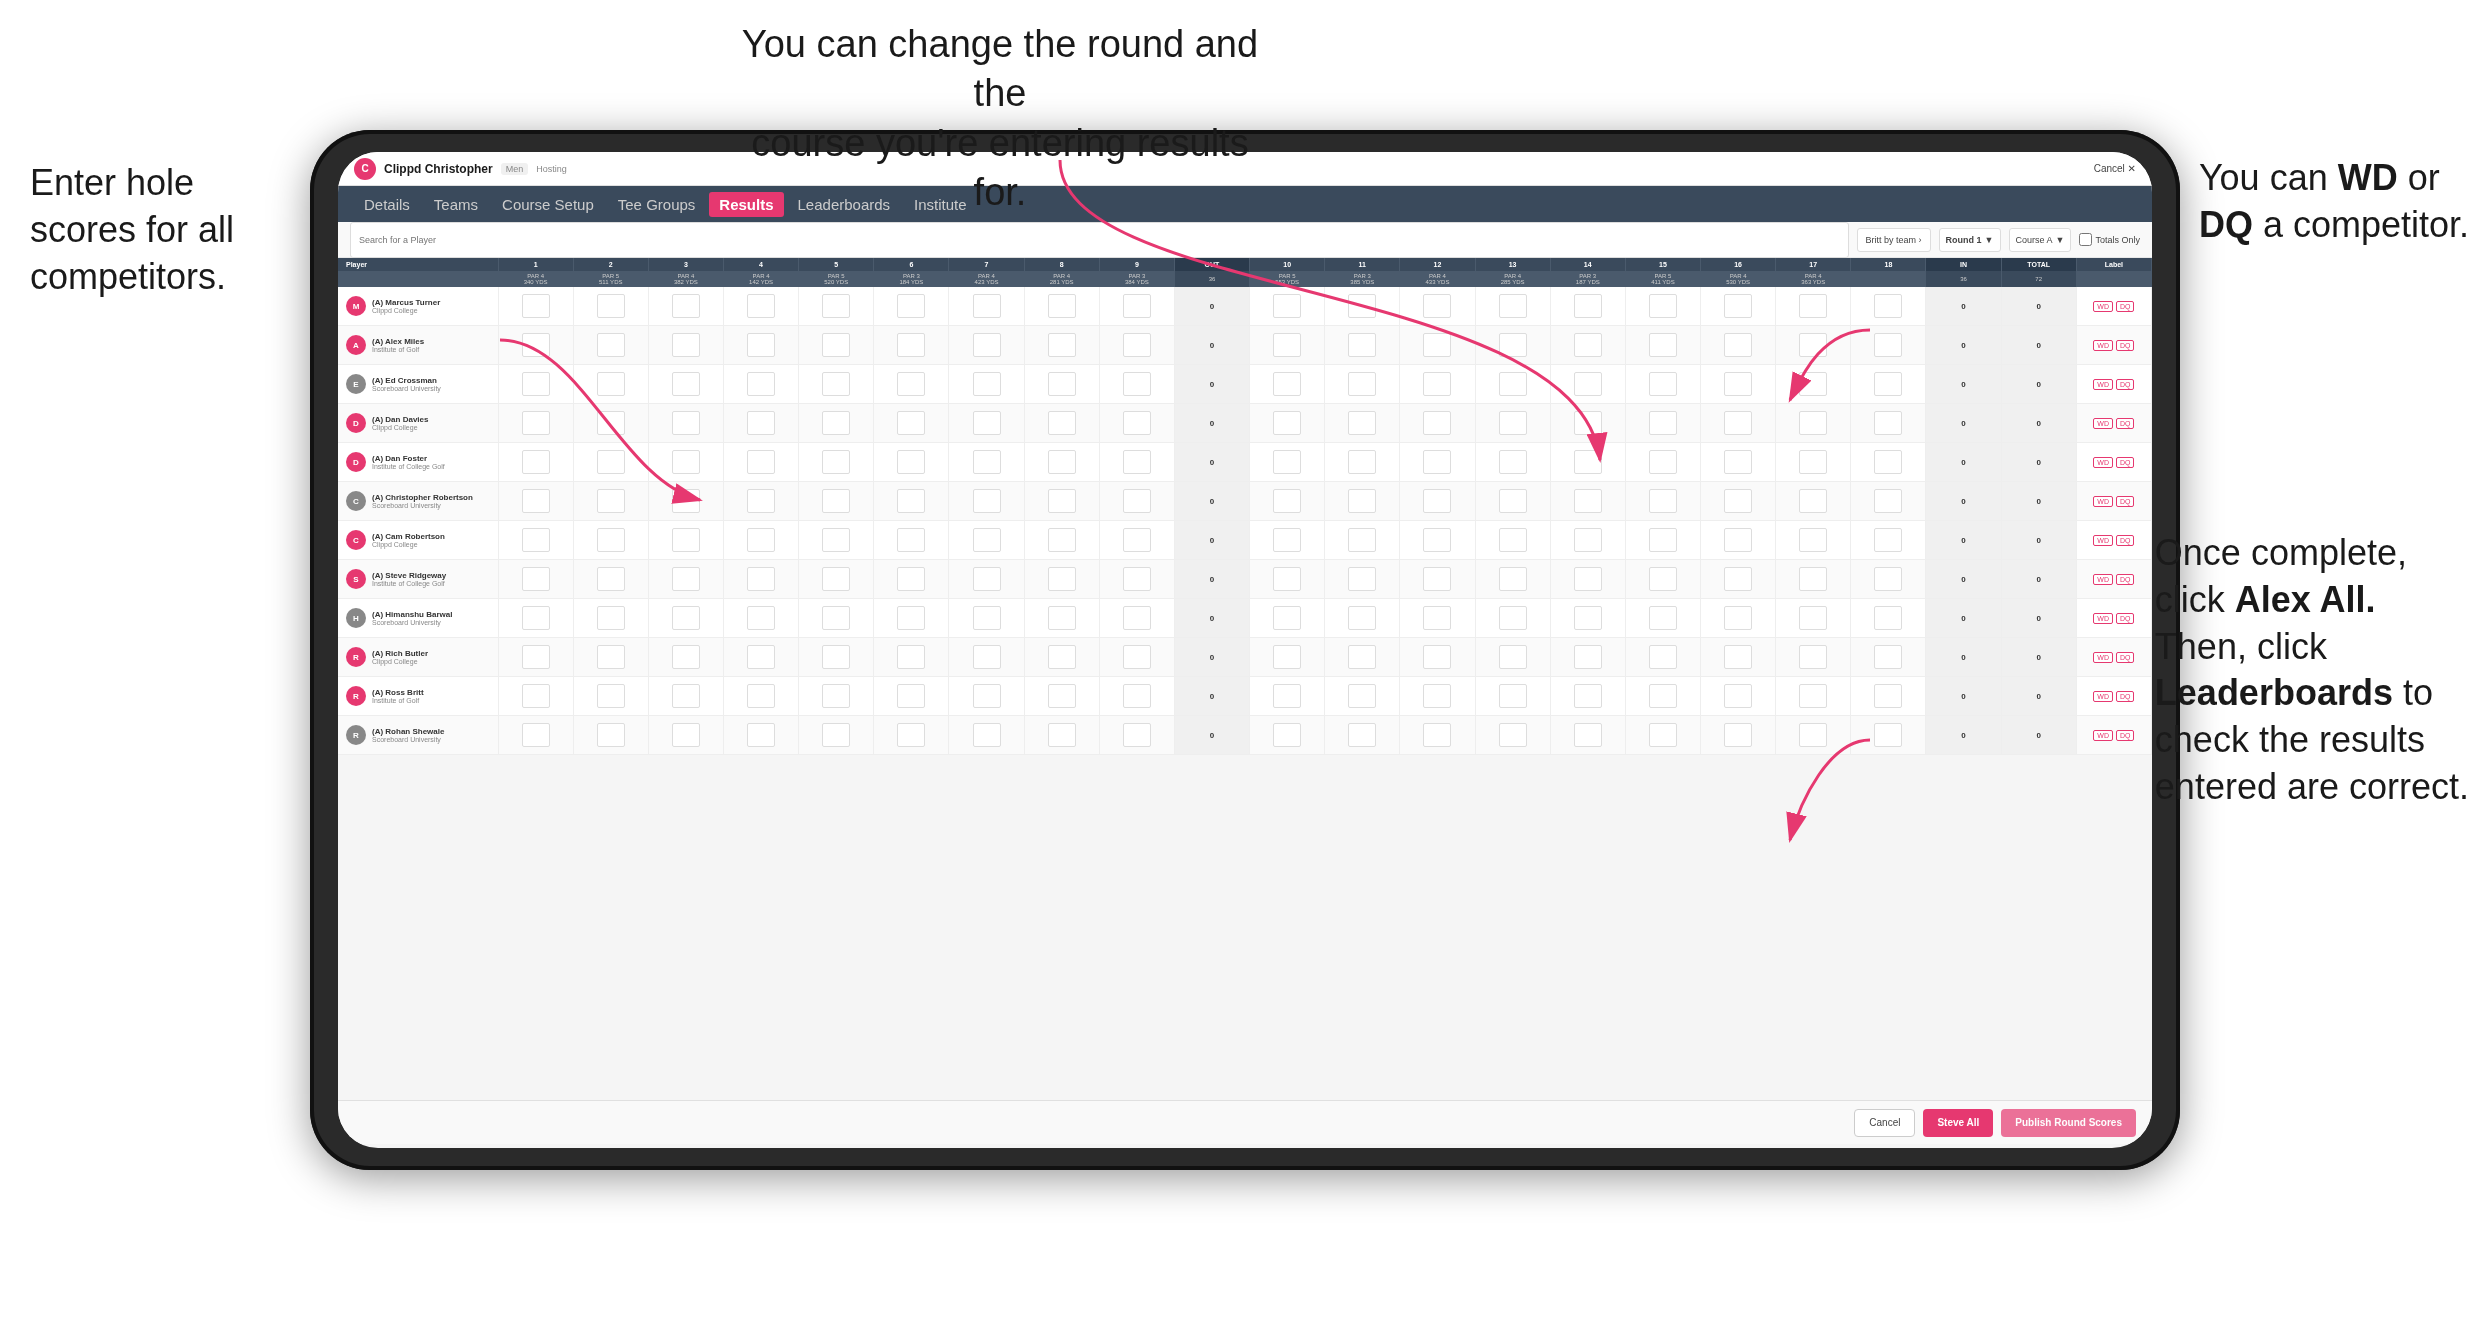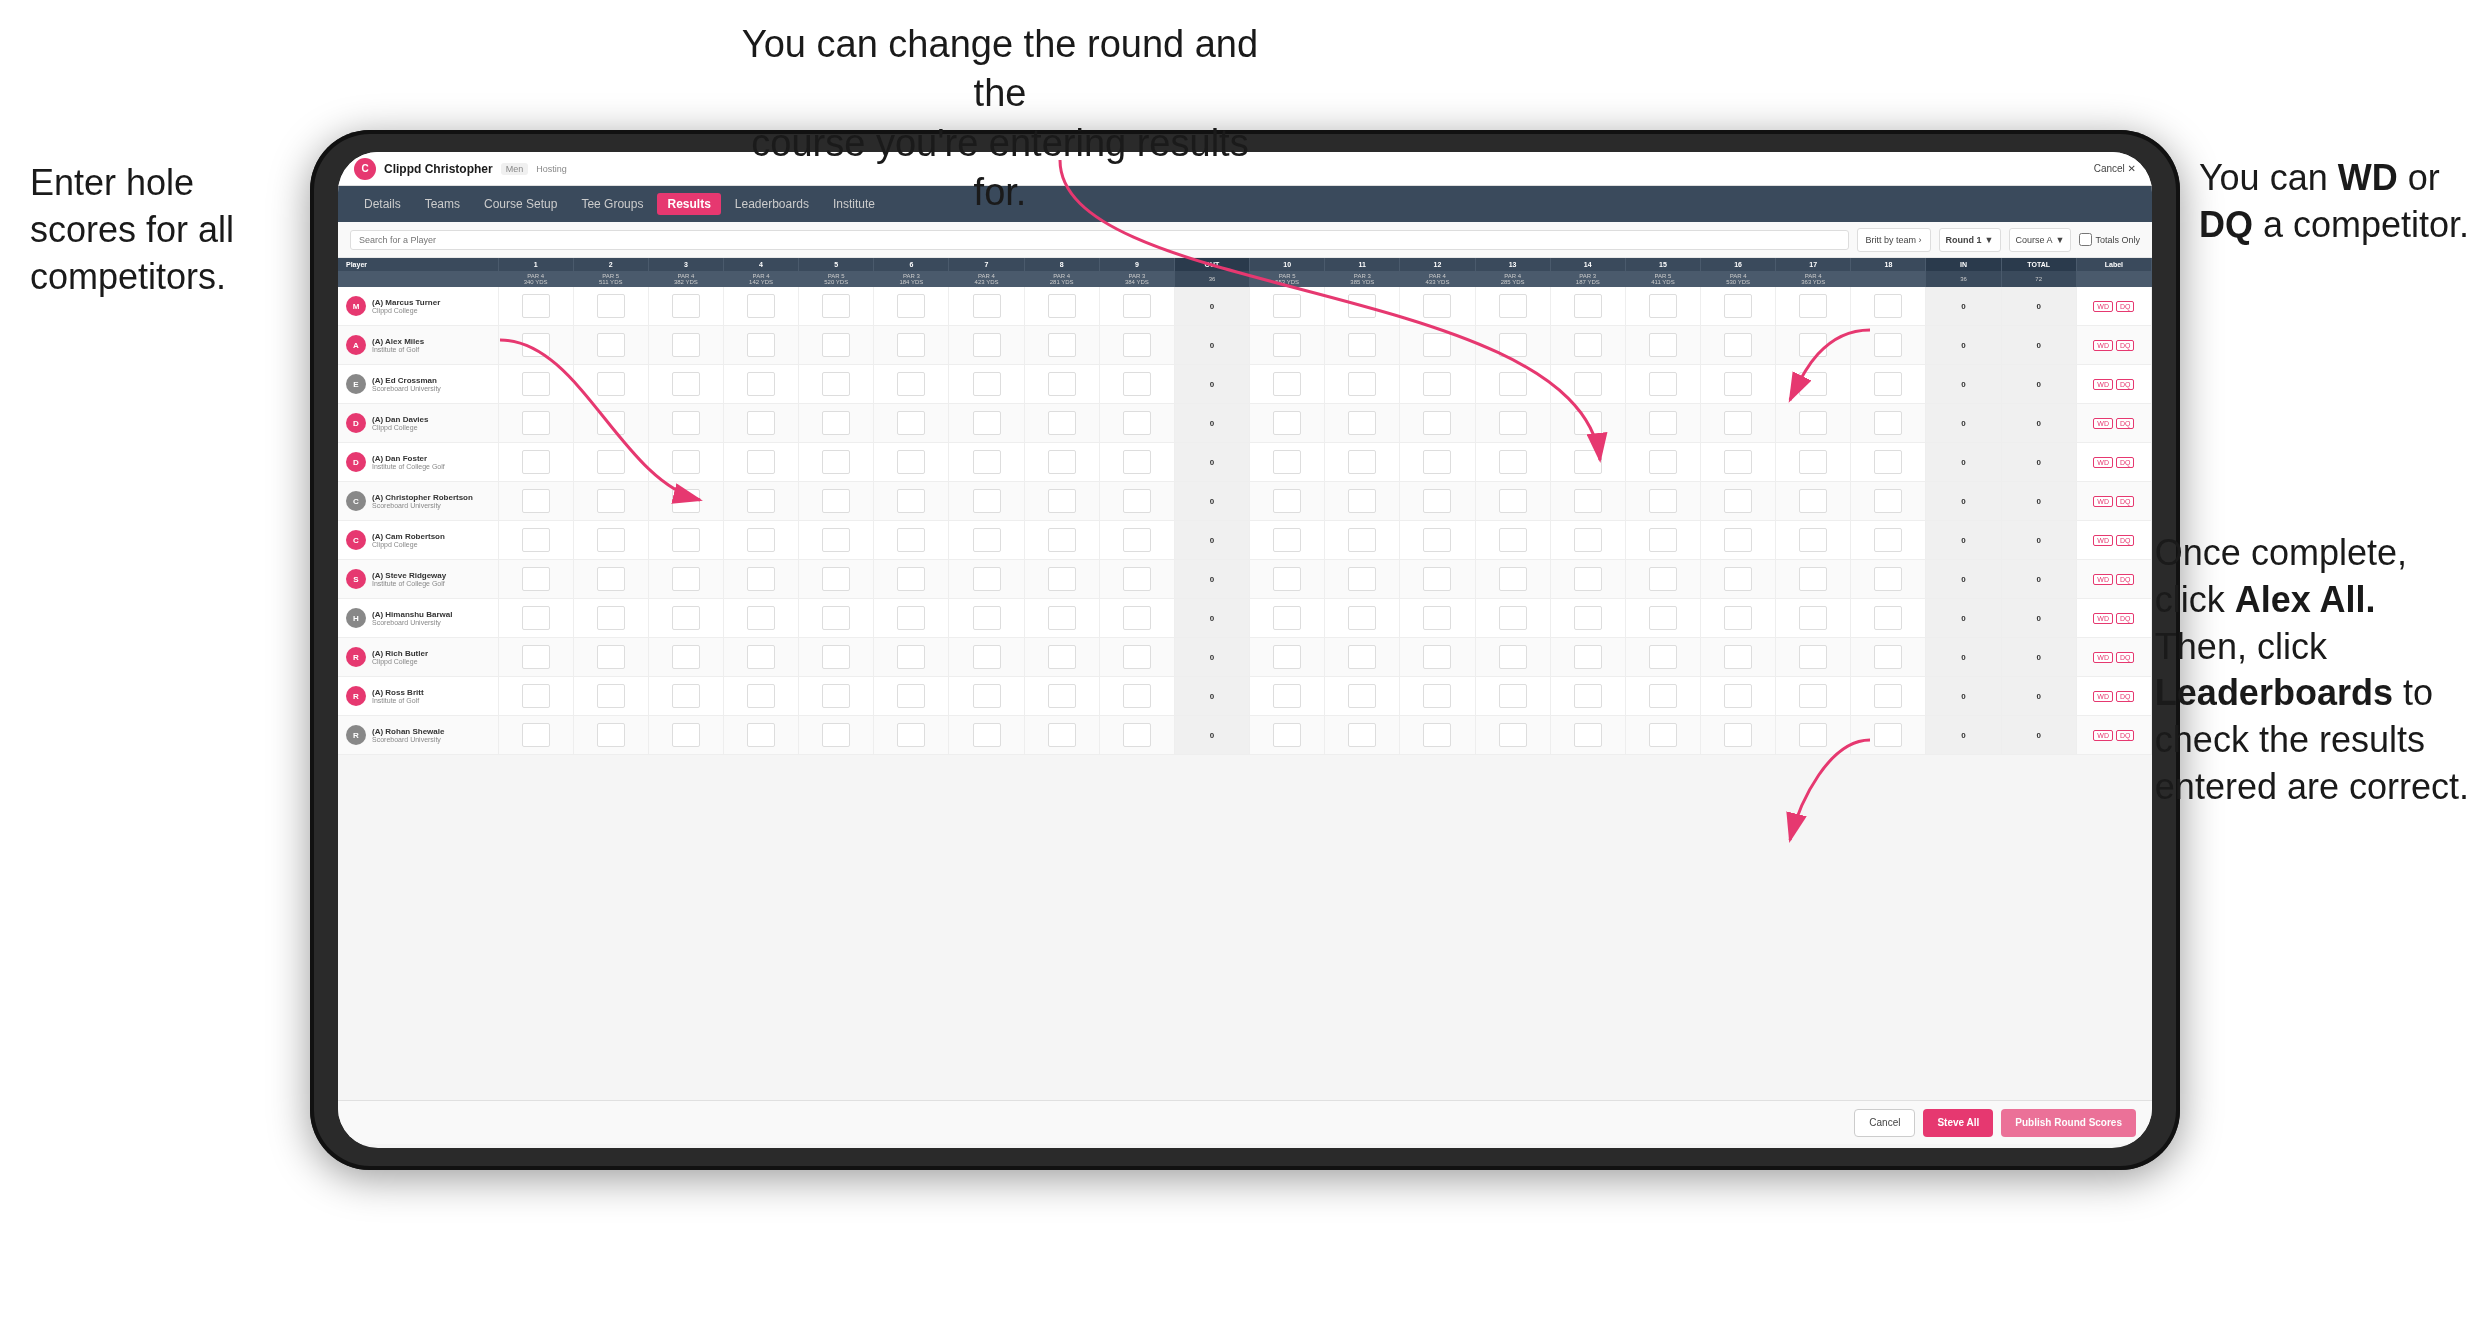--- a/index.html
+++ b/index.html
@@ -192,21 +192,21 @@
     .sub-nav {
       background: #3a4a5c;
       height: 36px;
       display: flex;
       align-items: center;
       padding: 0 16px;
       gap: 4px;
     }
 
     .sub-nav-item {
-      font-size: 12px;
+      font-size: 15px;
       color: #ccc;
       padding: 4px 10px;
       cursor: pointer;
       border-radius: 3px;
     }
 
     .sub-nav-item.active {
       background: #e63870;
       color: white;
       font-weight: 600;
@@ -218,21 +218,21 @@
       height: 36px;
       display: flex;
       align-items: center;
       padding: 0 12px;
       gap: 8px;
       border-bottom: 1px solid #e8e8e8;
     }
 
     .search-input {
       flex: 1;
-      height: 20px;
+      height: 36px;
       border: 1px solid #ddd;
       border-radius: 3px;
       padding: 0 8px;
       font-size: 9px;
       color: #999;
     }
 
     .filter-btn {
       height: 24px;
       border: 1px solid #ddd;

